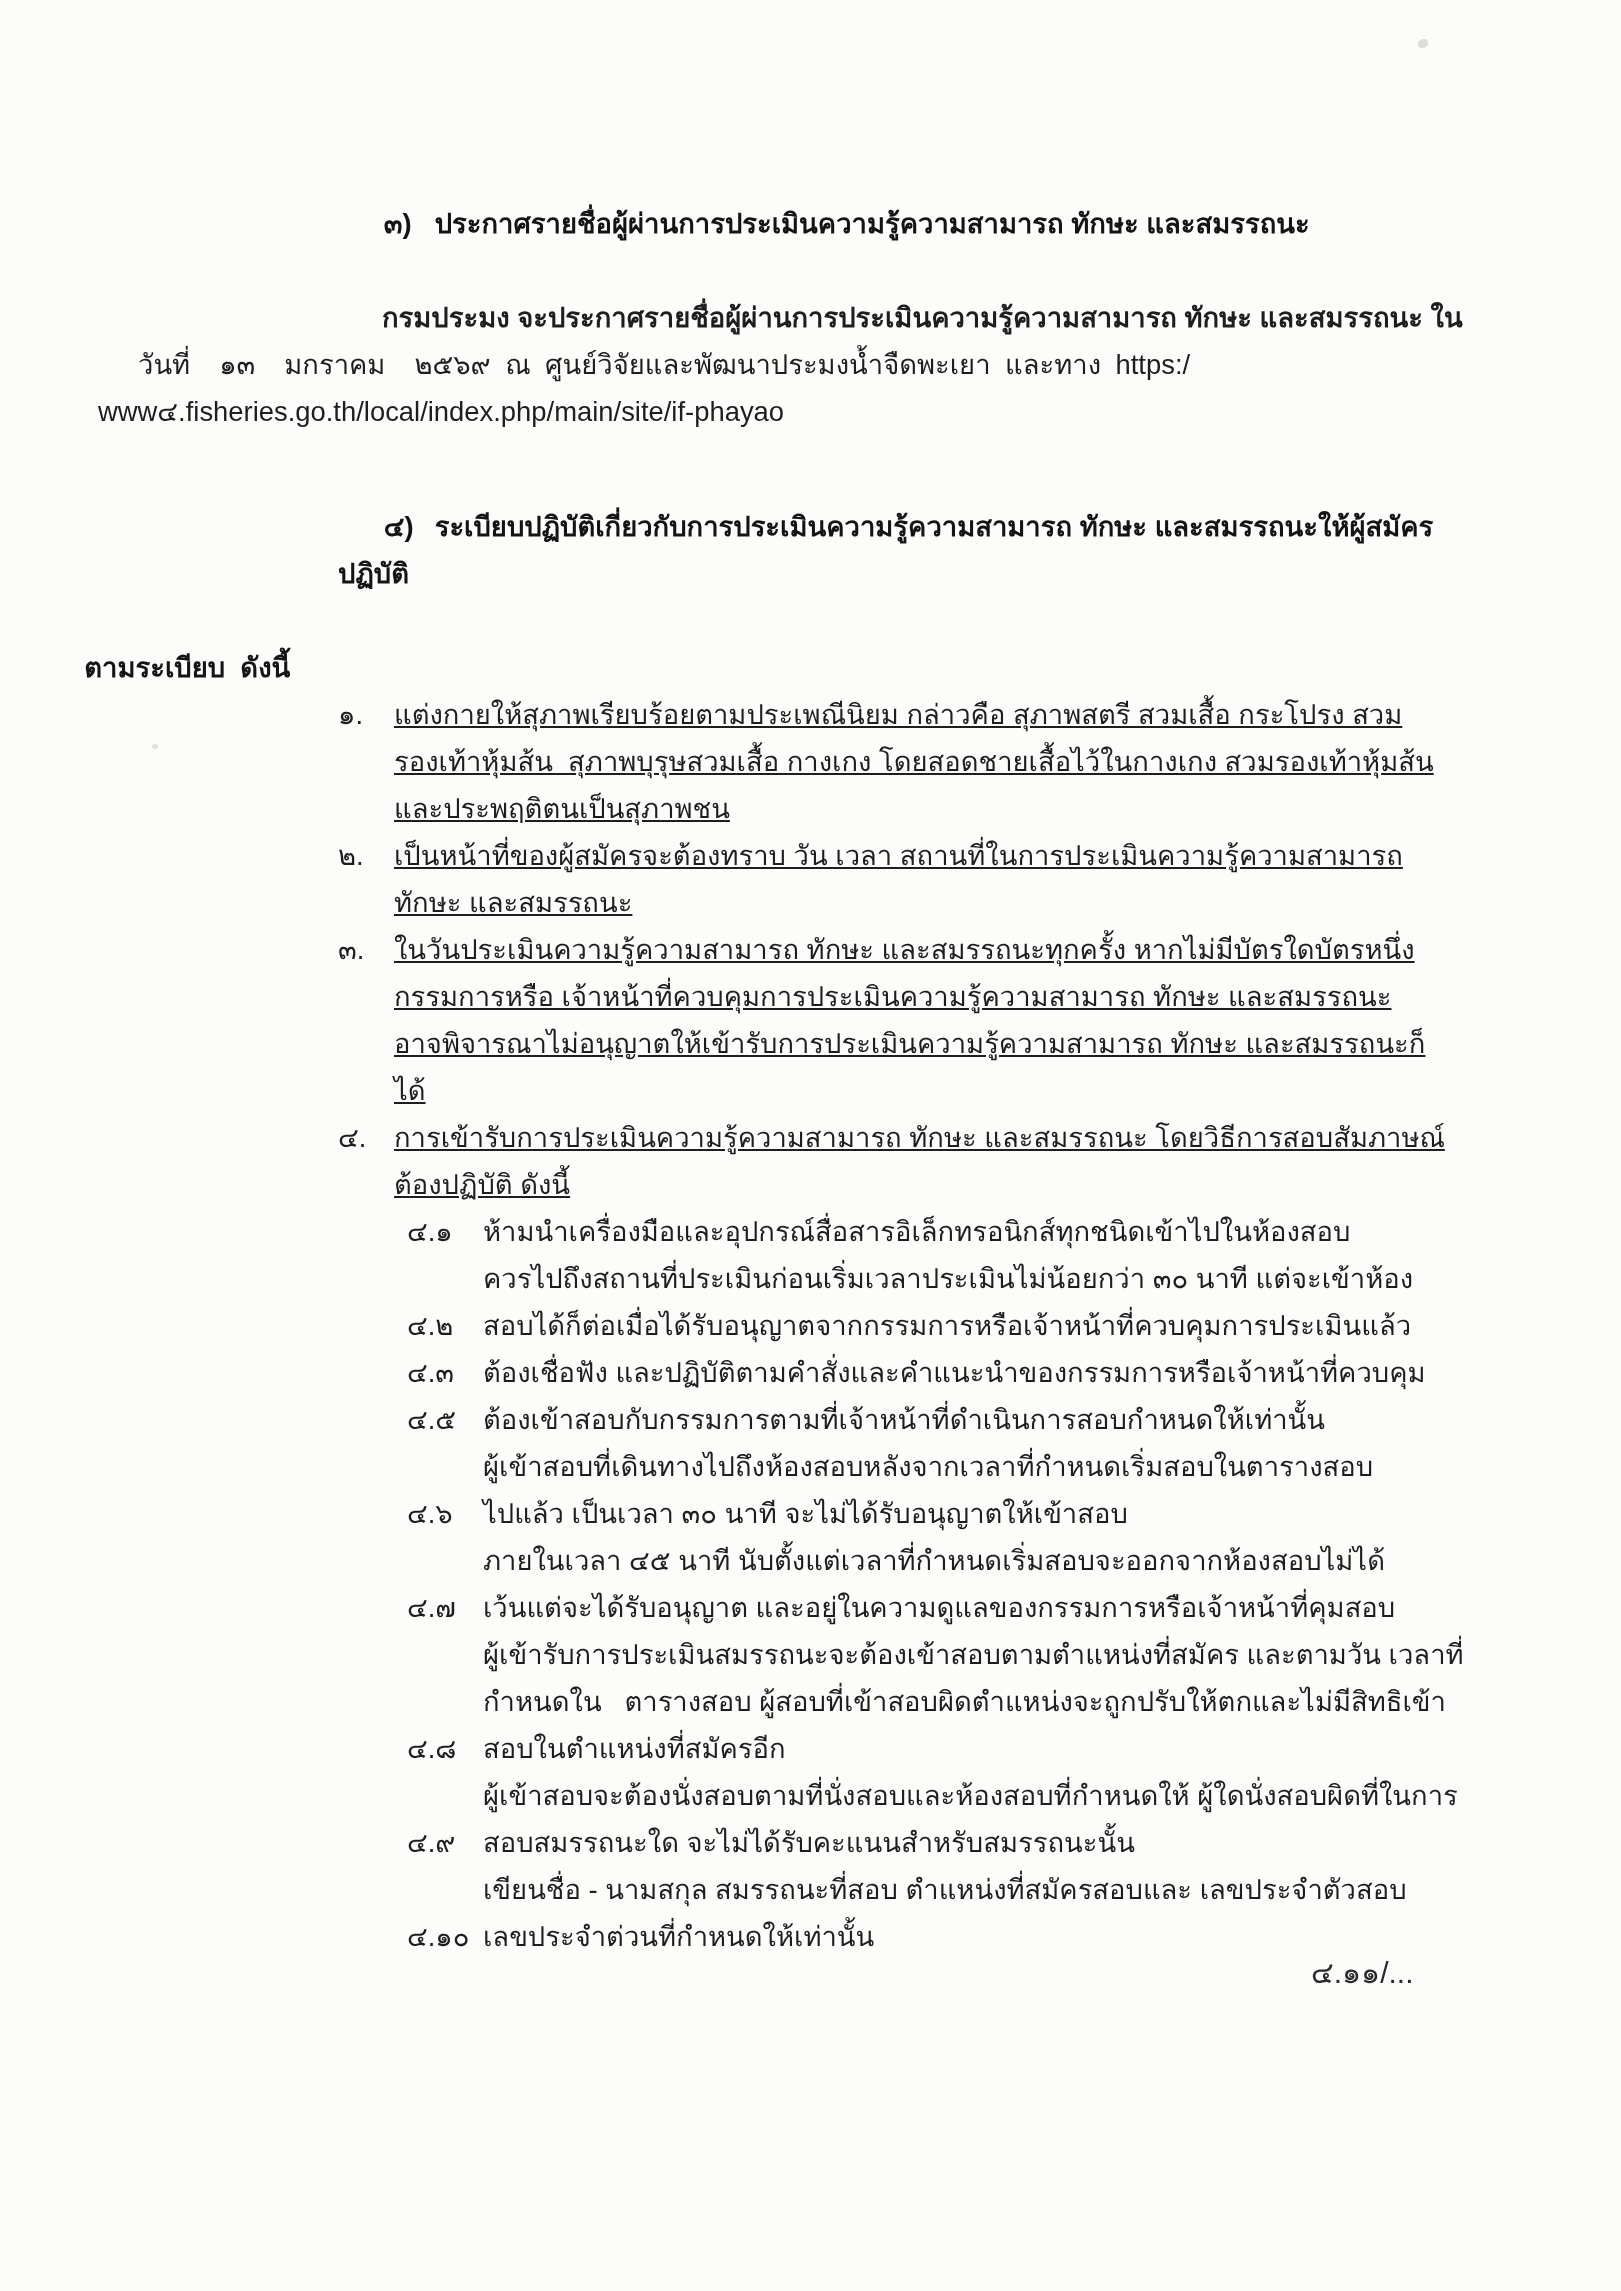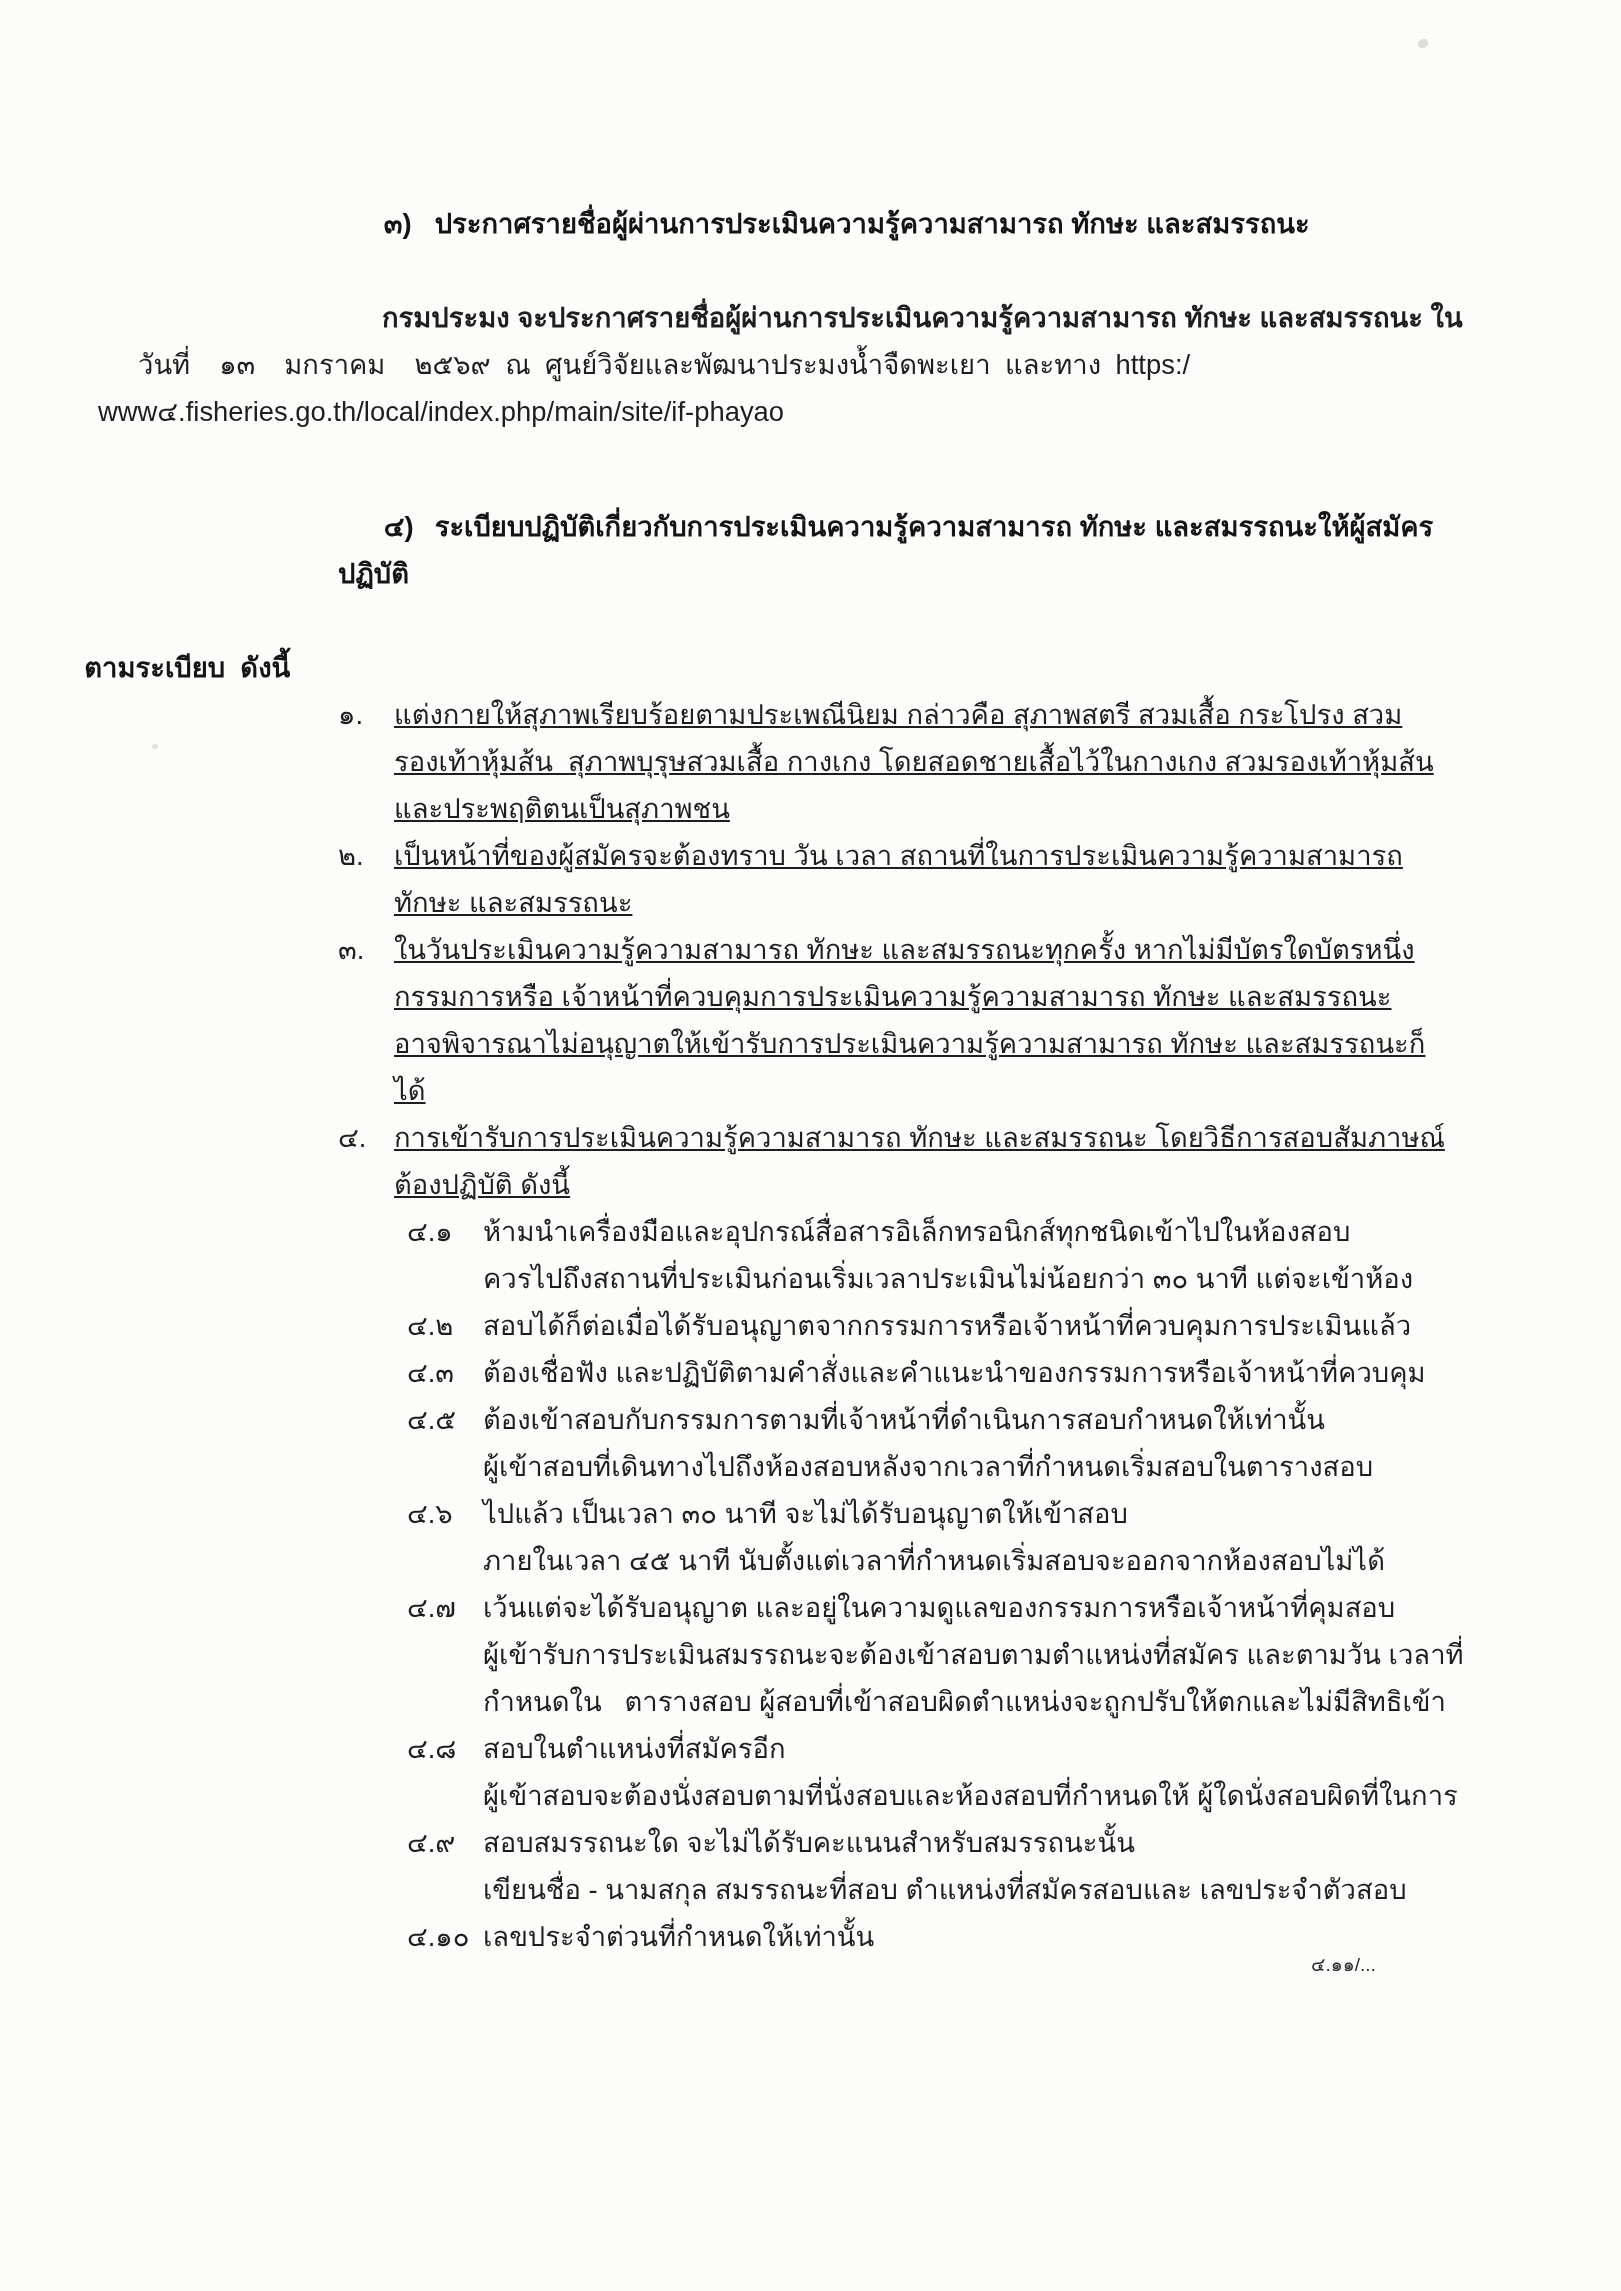--- a/index.html
+++ b/index.html
@@ -29,21 +29,21 @@
   .item{display:flex;align-items:flex-start;margin-left:240px;}
   .item .num{flex:0 0 56px;}
   .item .txt{flex:1 1 auto;min-width:0;text-decoration:underline;}
   
   .subitem{display:flex;align-items:flex-end;margin-left:309px;}
   .subitem .num{flex:0 0 76px;}
   .subitem .txt{flex:1 1 auto;min-width:0;}
   .gap-top{margin-top:20.6px;}
   .page-footer{
     position:absolute;left:1311px;top:1949px;
-    font-size:19px;color:#2a2a2a;white-space:pre;
+    font-size:30px;color:#2a2a2a;white-space:pre;
   }
   .speckle{
     position:absolute;left:1418px;top:39px;width:9.8px;height:8.8px;
     background:#b9b9b9;border-radius:60% 40% 55% 45%;opacity:.45;
   }
   .speckle2{
     position:absolute;left:152px;top:744px;width:5.9px;height:4.9px;
     background:#c6c6c6;border-radius:50%;opacity:.5;
   }
 </style>

